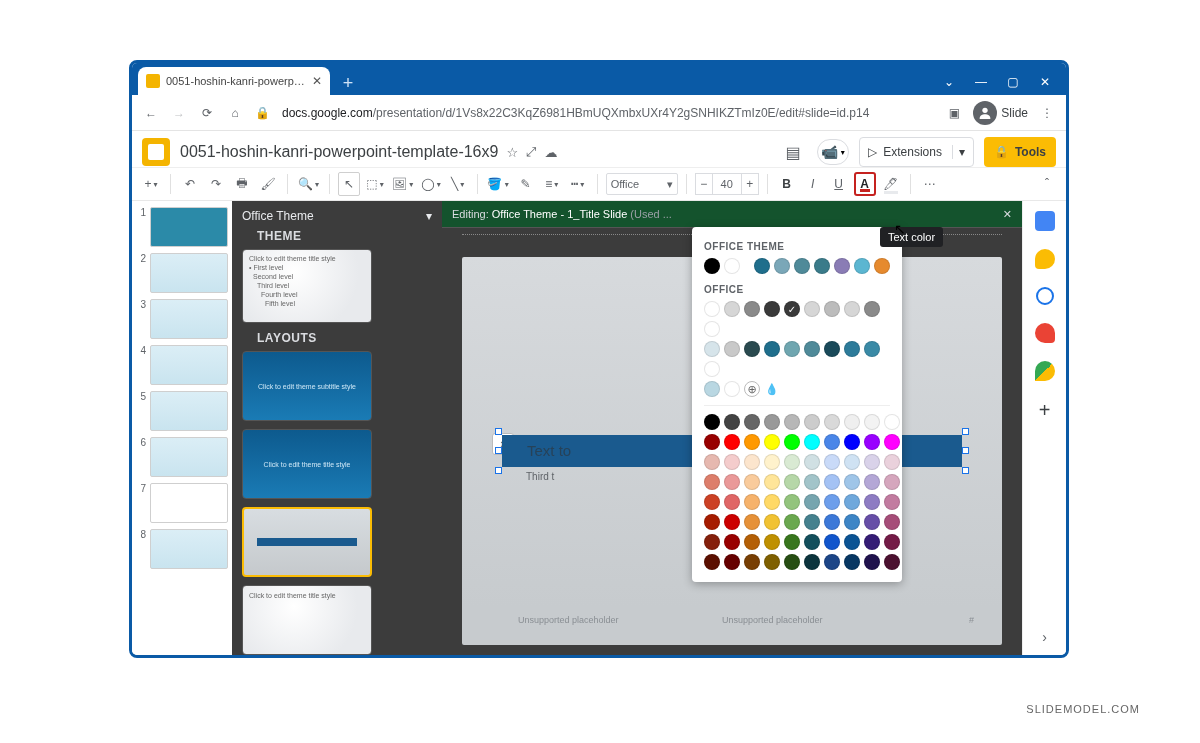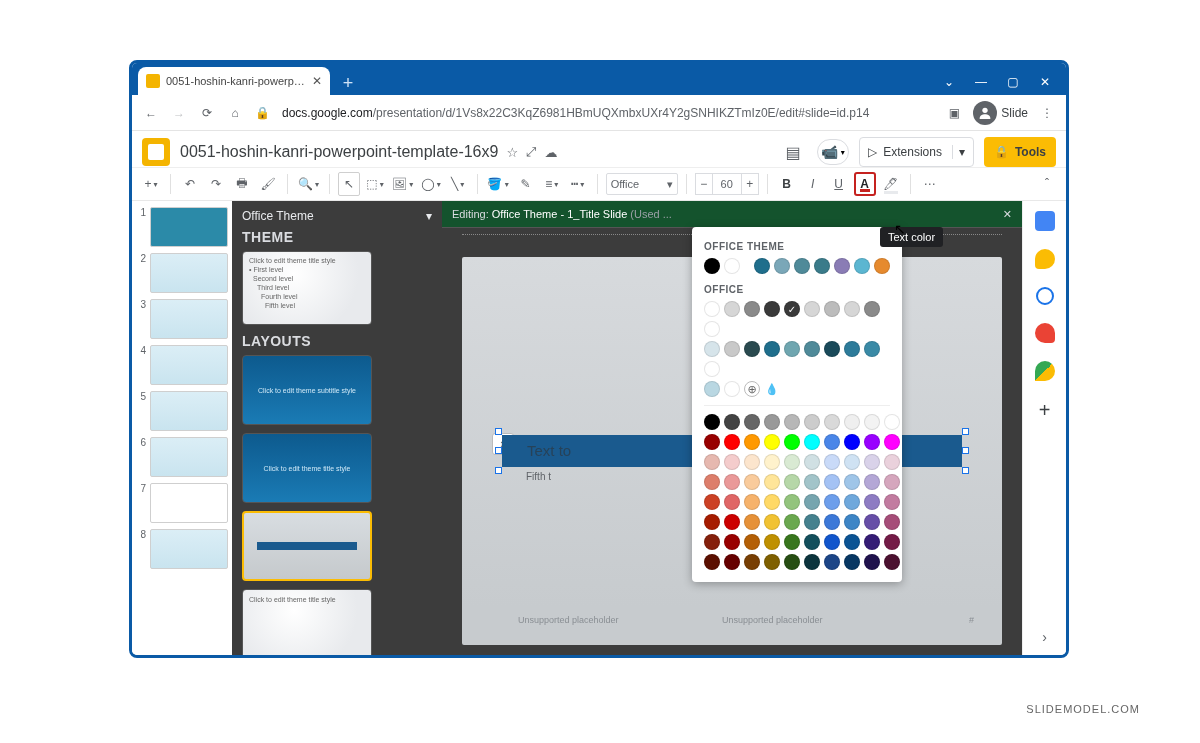--- a/index.html
+++ b/index.html
@@ -53,21 +53,21 @@
   
   .workspace{flex:1;display:flex;min-height:0;}
   .thumbcol{width:100px;background:#fff;overflow:hidden;padding:6px 4px;}
   .trow{display:flex;gap:4px;margin-bottom:6px;}
   .tnum{width:10px;font-size:10px;color:#5f6368;text-align:right;}
   .thumb{flex:1;height:40px;border:1px solid #cfcfcf;border-radius:2px;background:linear-gradient(#dbeef6,#c9e4ef);position:relative;overflow:hidden;}
   .thumb.t1{background:#2b8aa8;}
   .thumb.g{background:#fff;}
   .themepanel{width:210px;background:#3c3c3c;color:#e8eaed;font-size:11px;overflow:hidden;padding:8px 10px;}
   .themepanel .hd{display:flex;justify-content:space-between;align-items:center;font-size:12px;margin-bottom:6px;}
-  .themepanel .lbl{font-size:14px;font-weight:700;letter-spacing:.5px;margin:6px 0;color:#dadce0;}
+  .themepanel .lbl{font-size:12px;font-weight:700;letter-spacing:.5px;margin:6px 15px;color:#dadce0;}
   .tcard{width:130px;height:74px;border-radius:4px;background:radial-gradient(circle at 40% 30%,#fff,#e8eaed 70%);border:1px solid #555;margin-bottom:8px;padding:4px 6px;font-size:7px;color:#666;line-height:1.3;}
   .lcard{width:130px;height:70px;border-radius:4px;background:linear-gradient(#0d5a8e,#1a7bb5);border:1px solid #555;margin-bottom:8px;display:flex;align-items:center;justify-content:center;font-size:7px;color:#cfe8f7;}
   .lcard.sel{border:2px solid #fbbc04;background:linear-gradient(#d8dde1,#c5c9cc);position:relative;}
   .lcard.sel .bar{width:100px;height:8px;background:#1a5a8e;}
   .lcard.lt{background:radial-gradient(circle at 40% 30%,#fff,#e8eaed 70%);color:#666;justify-content:flex-start;align-items:flex-start;padding:6px;}
   .editcol{flex:1;background:#3c3c3c;display:flex;flex-direction:column;min-width:0;}
   .editbar{height:26px;background:#14532d;display:flex;align-items:center;justify-content:space-between;padding:0 10px;font-size:11px;color:#dadce0;}
   .editbar .muted{color:#9aa0a6;}
   .ruler{height:14px;background:#3c3c3c;border-top:1px solid #555;position:relative;}
   .ruler::before{content:"";position:absolute;left:20px;right:20px;top:6px;border-top:1px dotted #888;}
@@ -198,21 +198,21 @@
       <span class="tbtn drop">≡</span>
       <span class="tbtn drop">┅</span>
       <span class="tsep"></span>
       <span class="fontbox">
           <span>Office</span>
           <span>▾</span>
         </span>
       <span class="tsep"></span>
       <span class="sizebox">
         <span class="b">−</span>
-        <span class="v">60</span>
+        <span class="v">40</span>
         <span class="b">+</span>
       </span>
       <span class="tsep"></span>
       <span class="tbtn" style="font-weight:700;color:#3c4043;">B</span>
       <span class="tbtn" style="font-style:italic;">I</span>
       <span class="tbtn" style="text-decoration:underline;">U</span>
       <span class="tbtn active tc">
           <span style="font-weight:600;color:#202124;">A</span>
           <span class="au"></span>
         </span>
@@ -307,21 +307,21 @@
                 <div class="h tl"></div>
                   <div class="h tm"></div>
                   <div class="h tr"></div>
                 <div class="h ml"></div>
                   <div class="h mr"></div>
                 <div class="h bl"></div>
                   <div class="h bm"></div>
                   <div class="h br"></div>
               </div>
             </div>
-            <div class="subtxt">Fifth t</div>
+            <div class="subtxt">Third t</div>
             <div class="unsup l">Unsupported placeholder</div>
             <div class="unsup m">Unsupported placeholder</div>
             <div class="unsup r">#</div>
           </div>
         </div>
       </div>
 
       <div class="sidepanel">
         <div class="si cal"></div>
         <div class="si keep"></div>

